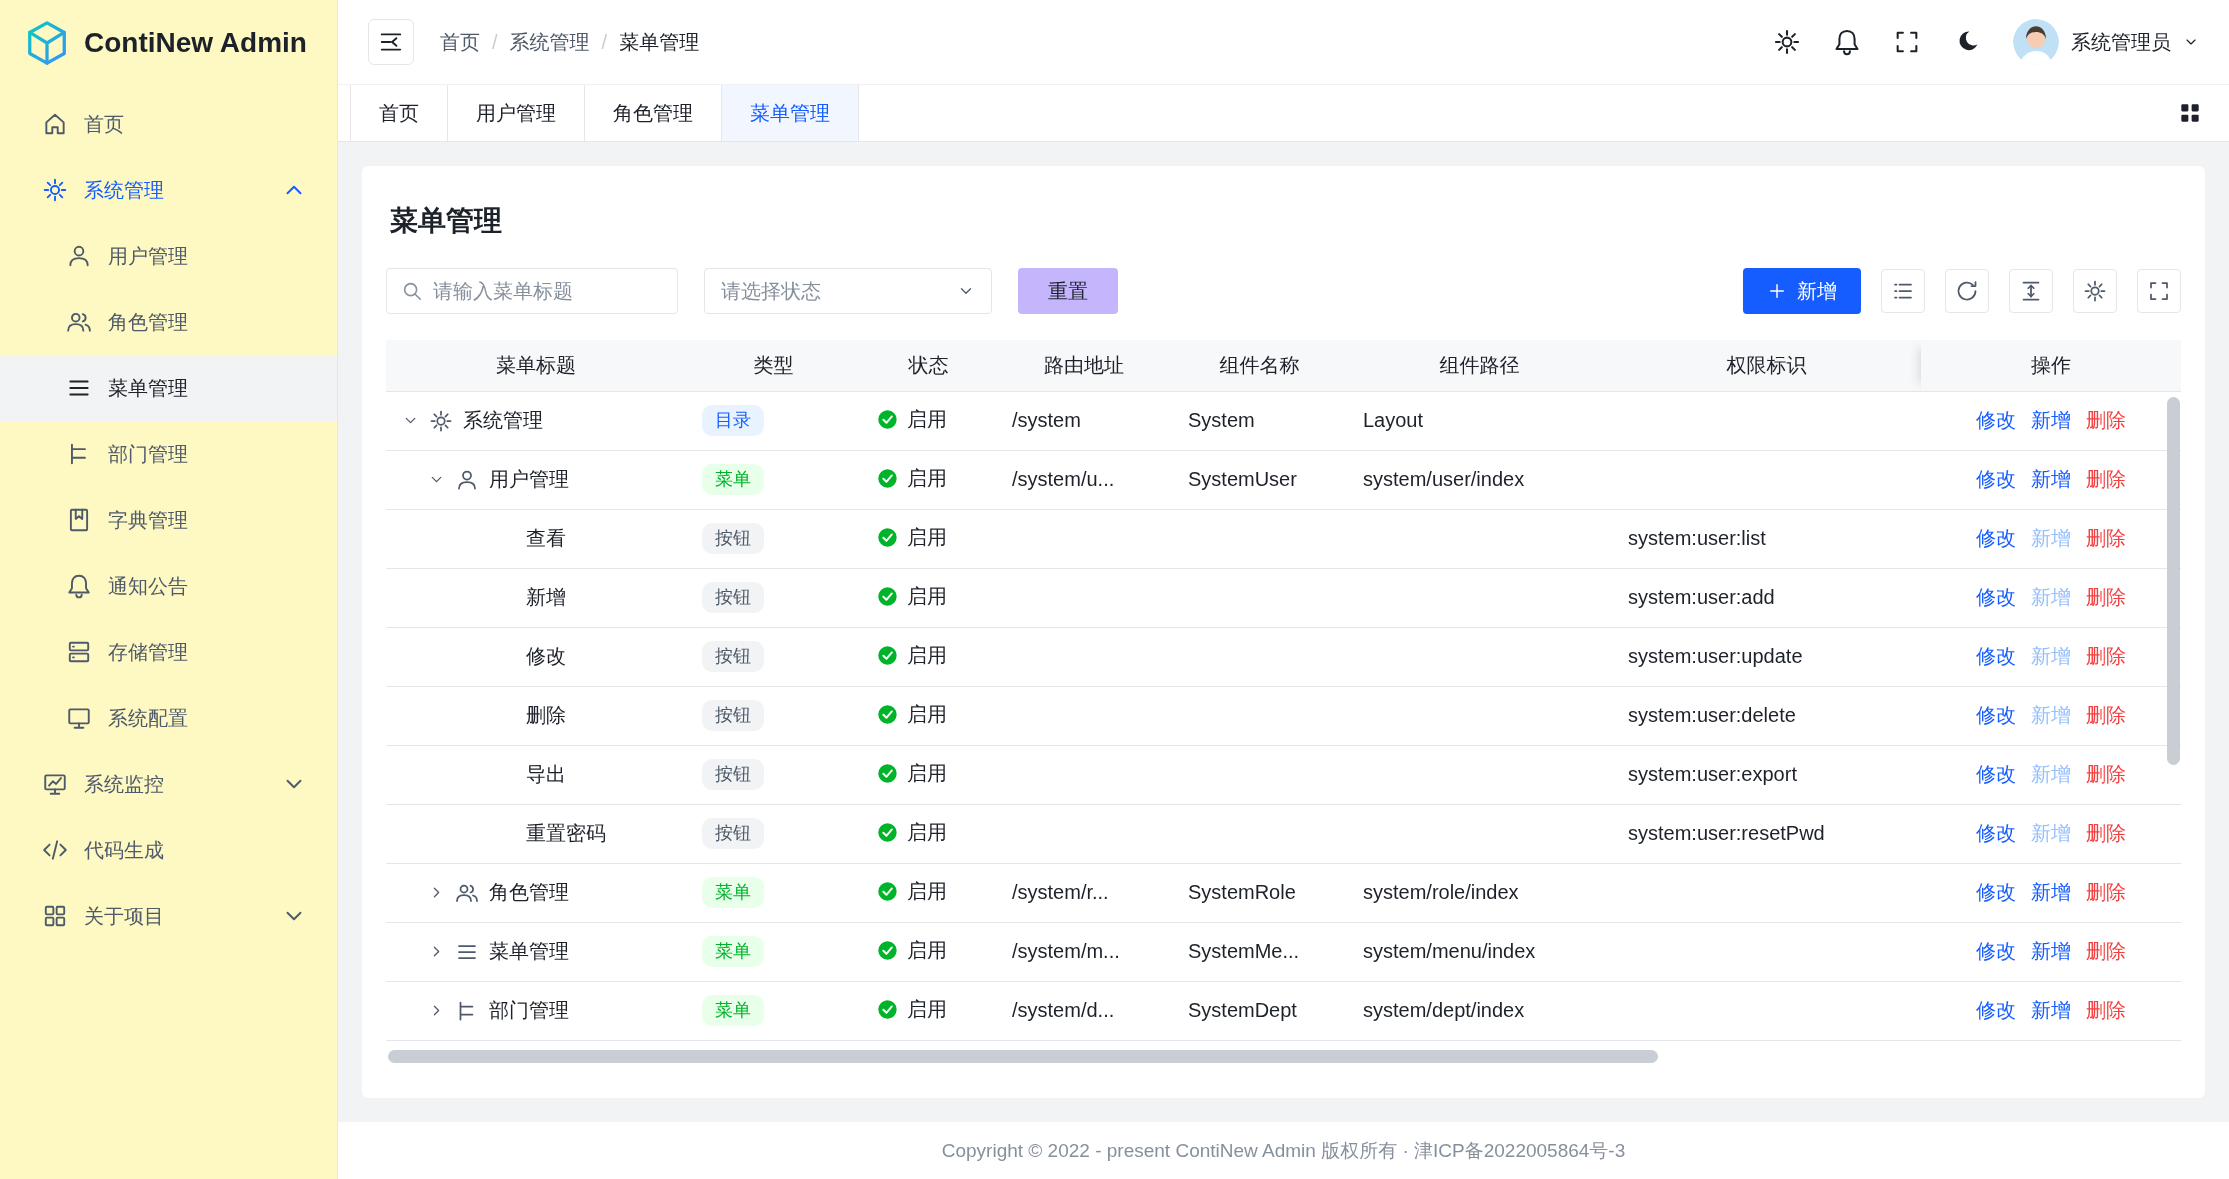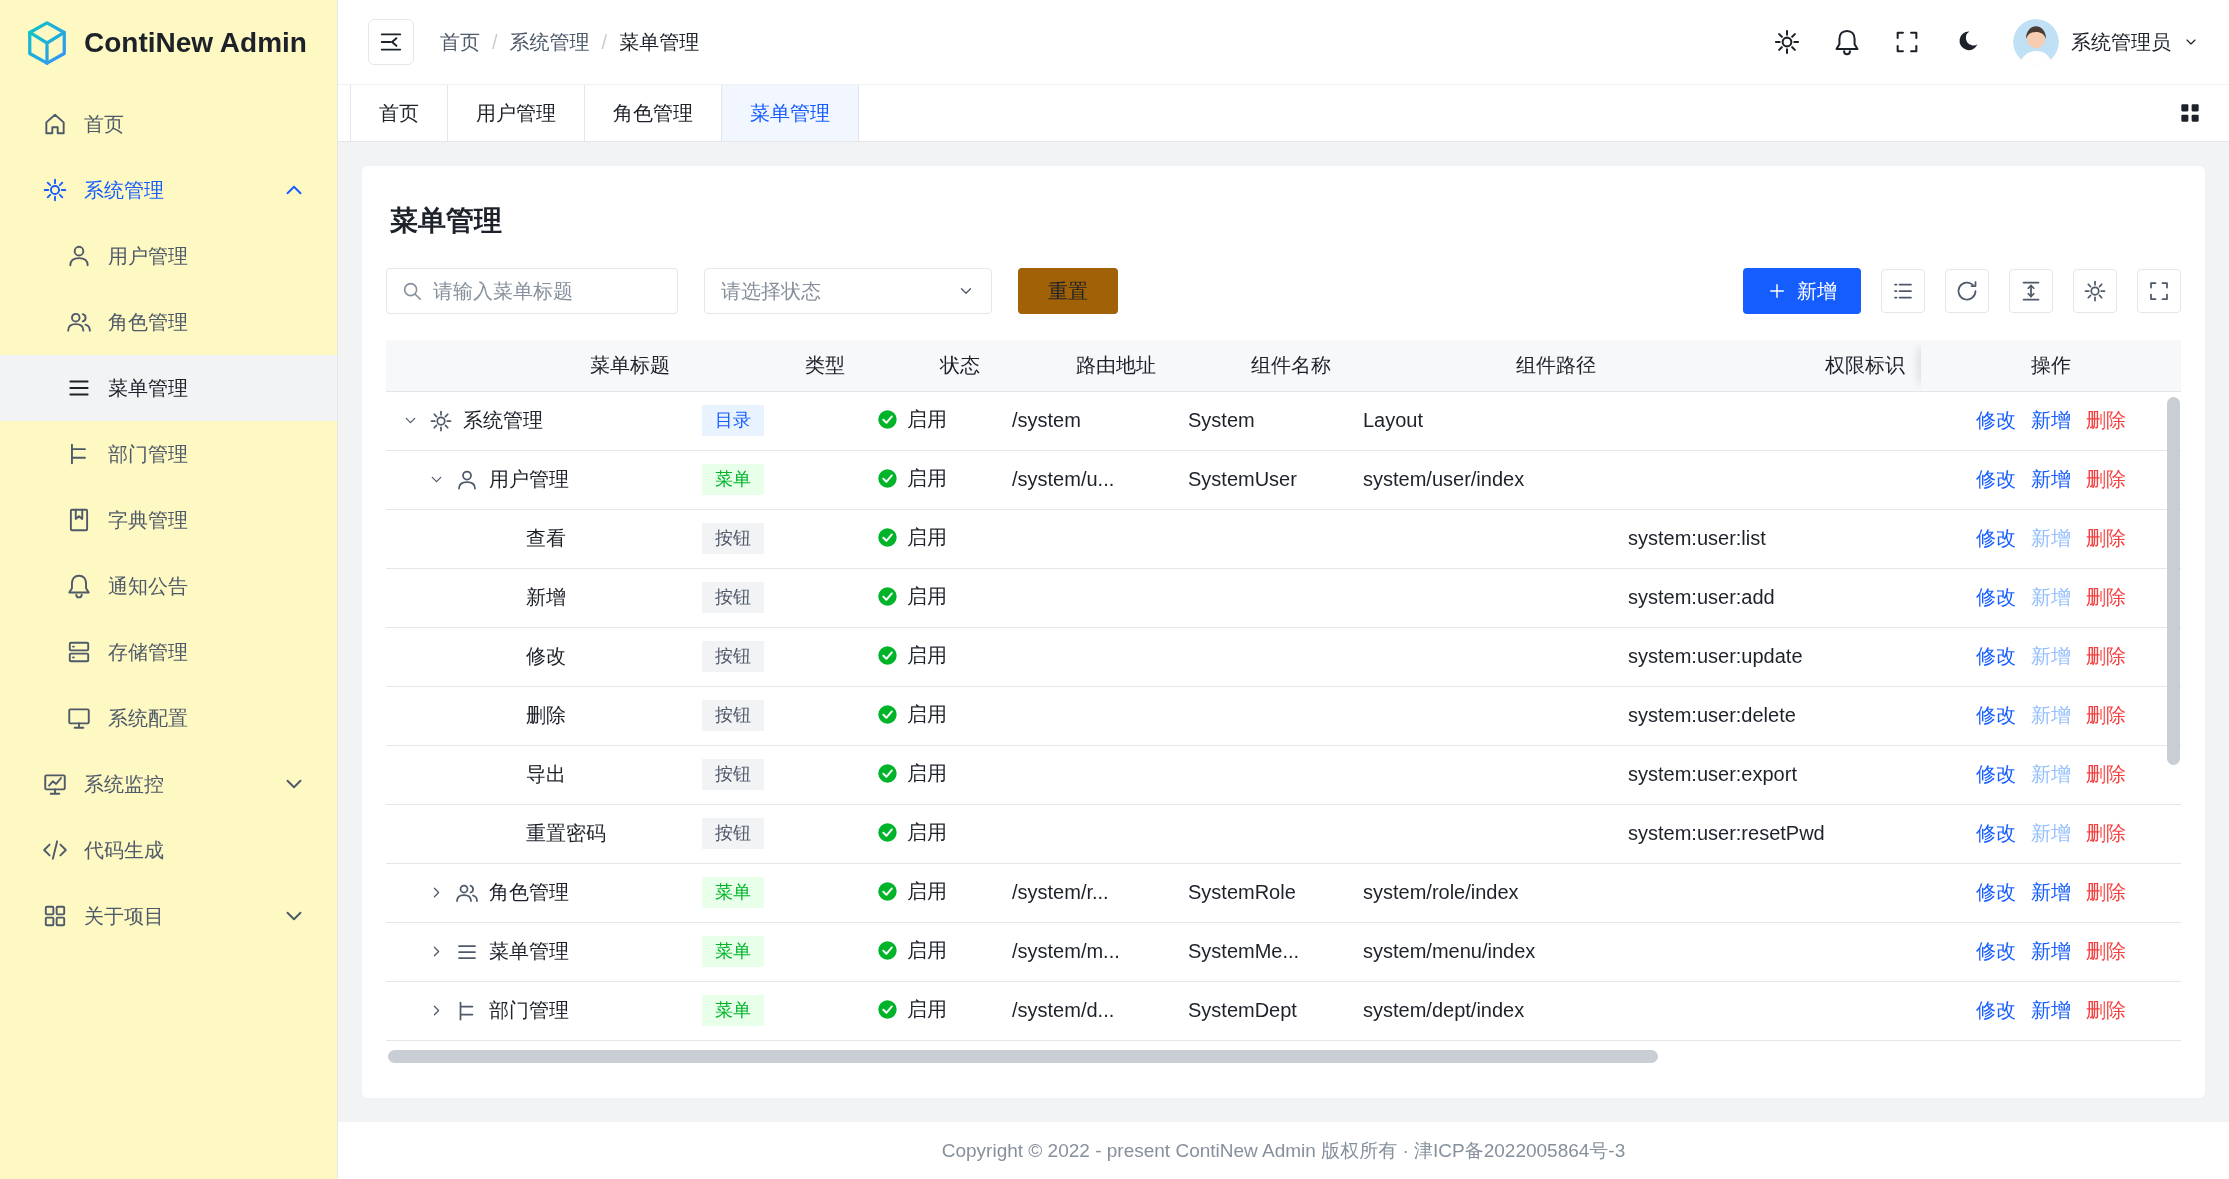--- a/index.html
+++ b/index.html
@@ -63,42 +63,42 @@
   .page-title { font-size:28px; font-weight:700; color:#1D2129; margin:12px 0 0 4px; }
 
   .toolbar { display:flex; align-items:center; gap:26px; margin-top:28px;font-family:Liberation Serif, serif; }
   .search-box { width:292px; height:46px; border:1px solid #E5E6EB; border-radius:4px; background:#fff; display:flex; align-items:center; gap:10px; padding:0 14px; color:#86909C; cursor:text; }
   .search-box .icon svg { width:22px; height:22px; }
   .search-box input { border:none; outline:none; flex:1; min-width:0; font:inherit; font-size:20px; color:#1D2129; background:transparent; }
   .search-box input::placeholder { color:#86909C; }
   .select-box { width:288px; height:46px; border:1px solid #E5E6EB; border-radius:4px; background:#fff; display:flex; align-items:center; padding:0 16px; color:#86909C; cursor:pointer; }
   .sel-label { flex:1; font-size:20px; }
   .sel-chevron svg { width:18px; height:18px; color:#4E5969; }
-  .btn-reset { height:46px; padding:0 30px; background:#a16207; border-radius:4px; font-size:20px; color:#1D2129; }
+  .btn-reset { height:46px; padding:0 30px; background:#c4b5fd; border-radius:4px; font-size:20px; color:#1D2129; }
   .toolbar-right { margin-left:auto; display:flex; align-items:center; gap:20px; }
   .btn-add { height:46px; padding:0 24px; background:#165DFF; color:#fff; border-radius:4px; display:flex; align-items:center; gap:10px; font-size:20px; }
   .btn-add .icon svg { width:20px; height:20px; }
   .iconbtns { display:flex; align-items:center; gap:20px; }
   .icon-btn { width:44px; height:44px; border:1px solid #E5E6EB; border-radius:4px; background:#fff; display:flex; align-items:center; justify-content:center; color:#4E5969; }
   .icon-btn .icon svg { width:24px; height:24px; }
 
   
   .table-viewport { position:relative; margin-top:26px; height:726px; overflow:hidden; }
   table { width:100%; border-collapse:collapse; table-layout:fixed; }
-  thead th { background:#F7F8FA; height:51px; text-align:right; font-weight:500; font-size:20px; color:#1D2129; padding:0 16px; border-bottom:1px solid #E5E6EB; }
+  thead th { background:#F7F8FA; height:51px; text-align:center; font-weight:500; font-size:20px; color:#1D2129; padding:0 16px; border-bottom:1px solid #E5E6EB; }
   th.col-ops { text-align:center; }
   tbody td { height:59px; border-bottom:1px solid #E5E6EB; padding:0 16px; font-size:20px; color:#1D2129; background:#fff; overflow:hidden; white-space:nowrap; }
   .cell-title { display:flex; align-items:center; gap:10px; }
   .cell-title.lvl1 { margin-left:26px; }
   .cell-title.lvl2 { margin-left:124px; }
   .expander { display:inline-flex; color:#4E5969; cursor:pointer; }
   .expander svg { width:17px; height:17px; }
   .row-icon svg { width:24px; height:24px; color:#4E5969; }
   .row-title { white-space:nowrap; }
-  .badge { display:inline-block; padding:4px 13px; border-radius:0; font-size:18px; line-height:1.25; }
+  .badge { display:inline-block; padding:4px 13px; border-radius:10px; font-size:18px; line-height:1.25; }
   .status { display:inline-flex; align-items:center; gap:9px; }
   .status .icon svg { width:21px; height:21px; }
   td.col-ops, th.col-ops { box-shadow:-10px 0 10px -8px rgba(0,0,0,0.13); }
   .ops { display:flex; align-items:center; justify-content:center; gap:15px; }
   .op { cursor:pointer; white-space:nowrap; }
   .op-modify { color:#165DFF; }
   .op-add { color:#165DFF; }
   .op-add.disabled { color:#94BFFF; cursor:default; }
   .op-delete { color:#F53F3F; }
 

